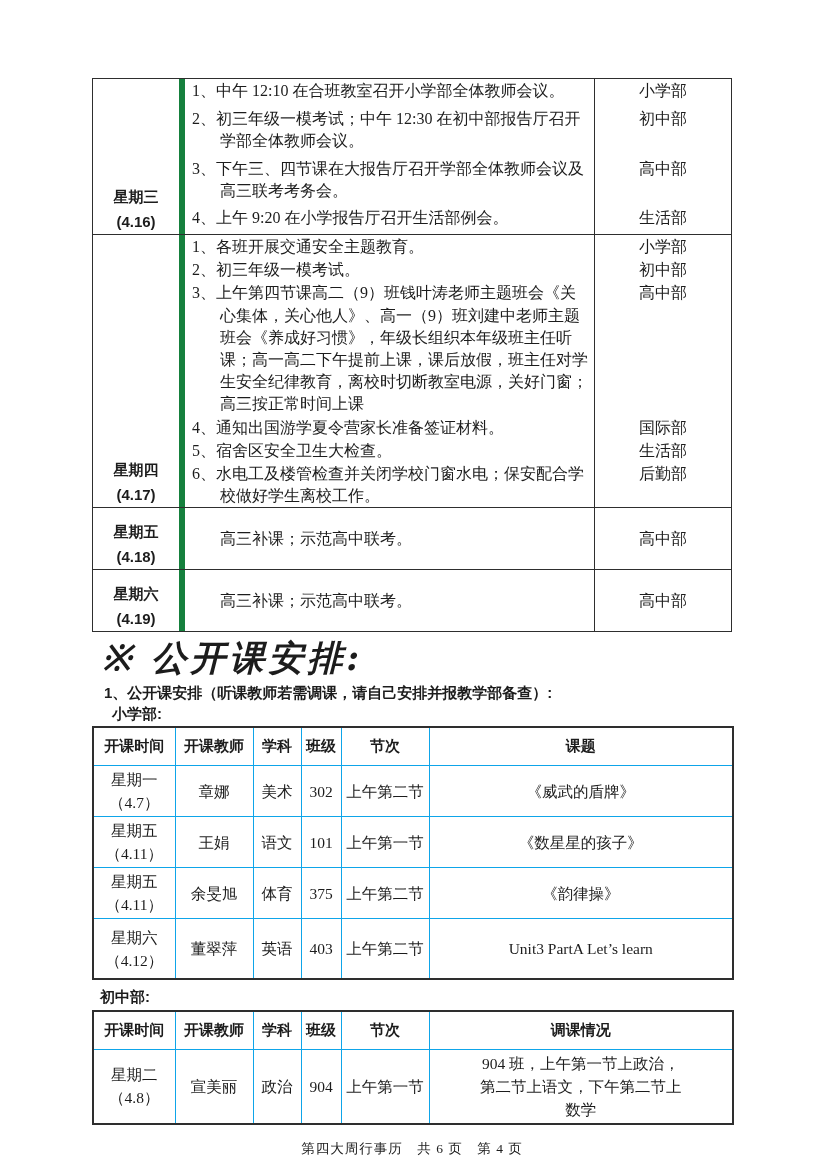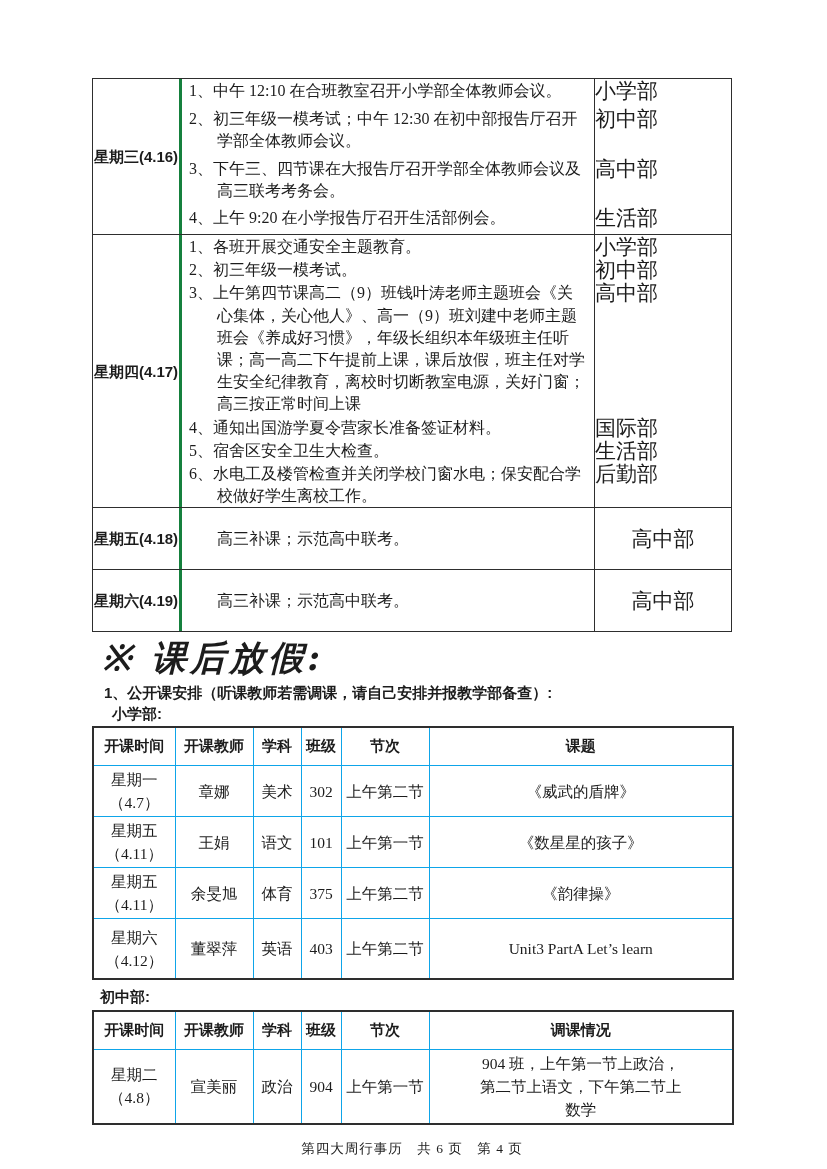--- a/index.html
+++ b/index.html
@@ -28,23 +28,24 @@
   .srow {
     display: flex;
     border-bottom: 1px solid #2e2e2e;
   }
   .srow.h155 { min-height: 155px; }
   .srow.h268 { min-height: 268px; }
   .srow.h62  { min-height: 61px; }
   .day-cell {
     width: 86px;
     flex: 0 0 86px;
-    border-right: 3px solid #15803d;
-    display: flex;
-    justify-content: center;
+    border-right: 6px solid #15803d;
+    display: flex;
+    flex-direction: column;
+    justify-content: flex-end;
     align-items: center;
     font-family: "Liberation Sans", sans-serif;
     font-weight: bold;
     font-size: 15px;
     line-height: 25px;
   }
   .items {
     flex: 1;
     display: flex;
     flex-direction: column;
@@ -54,22 +55,22 @@
     flex: 1;
     border-right: 1px solid #2e2e2e;
     font-size: 16px;
     line-height: 22.2px;
     padding: 1px 6px 0 35px;
     text-indent: -28px;
   }
   .idept {
     width: 136px;
     flex: 0 0 136px;
-    text-align: left;
-    font-size: 21px;
+    text-align: center;
+    font-size: 16px;
     line-height: 22.2px;
     padding-top: 1px;
   }
   .srow.single .itext {
     display: flex;
     align-items: center;
     text-indent: 0;
     padding-left: 35px;
   }
   .srow.single .idept {
@@ -229,21 +230,21 @@
         <div class="items">
           <div class="item">
             <div class="itext">高三补课；示范高中联考。</div>
             <div class="idept">高中部</div>
           </div>
         </div>
       </div>
     </div>
 
     <div class="heading">
-      <span class="mark">※</span><span>课后放假:</span>
+      <span class="mark">※</span><span>公开课安排:</span>
     </div>
 
     <div class="note-line">1、公开课安排（听课教师若需调课，请自己安排并报教学部备查）:</div>
 
     <div class="section-label primary">小学部:</div>
 
     <table class="openclass primary">
       <colgroup>
         <col style="width:82px">
           <col style="width:78px">

